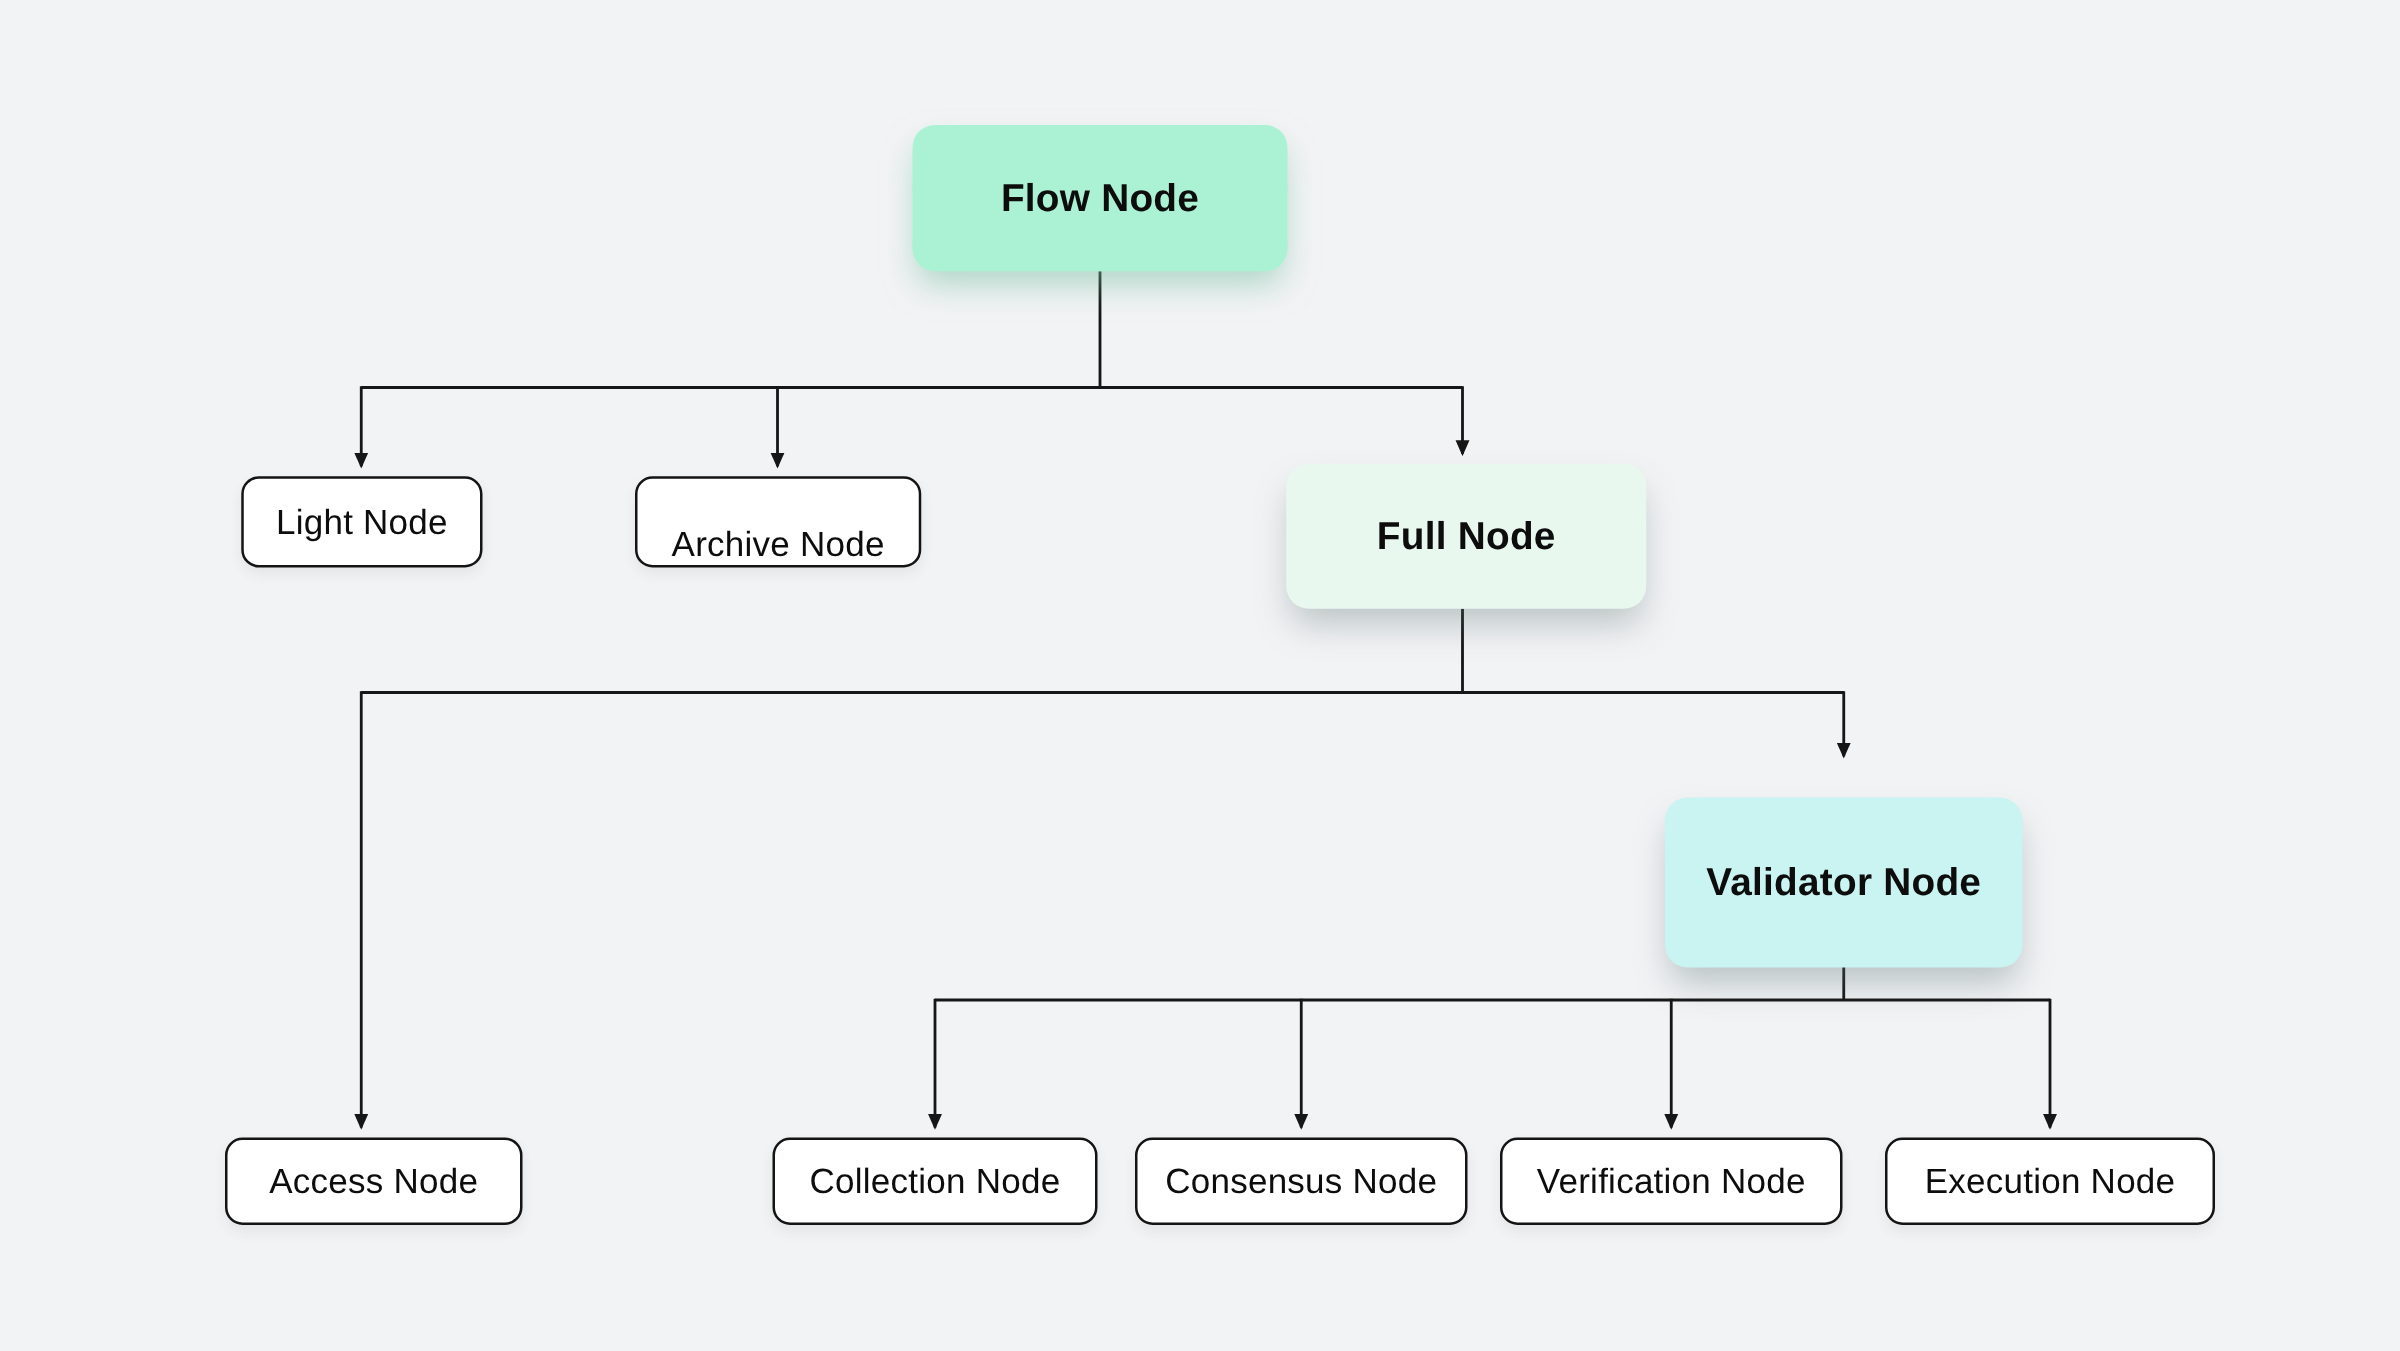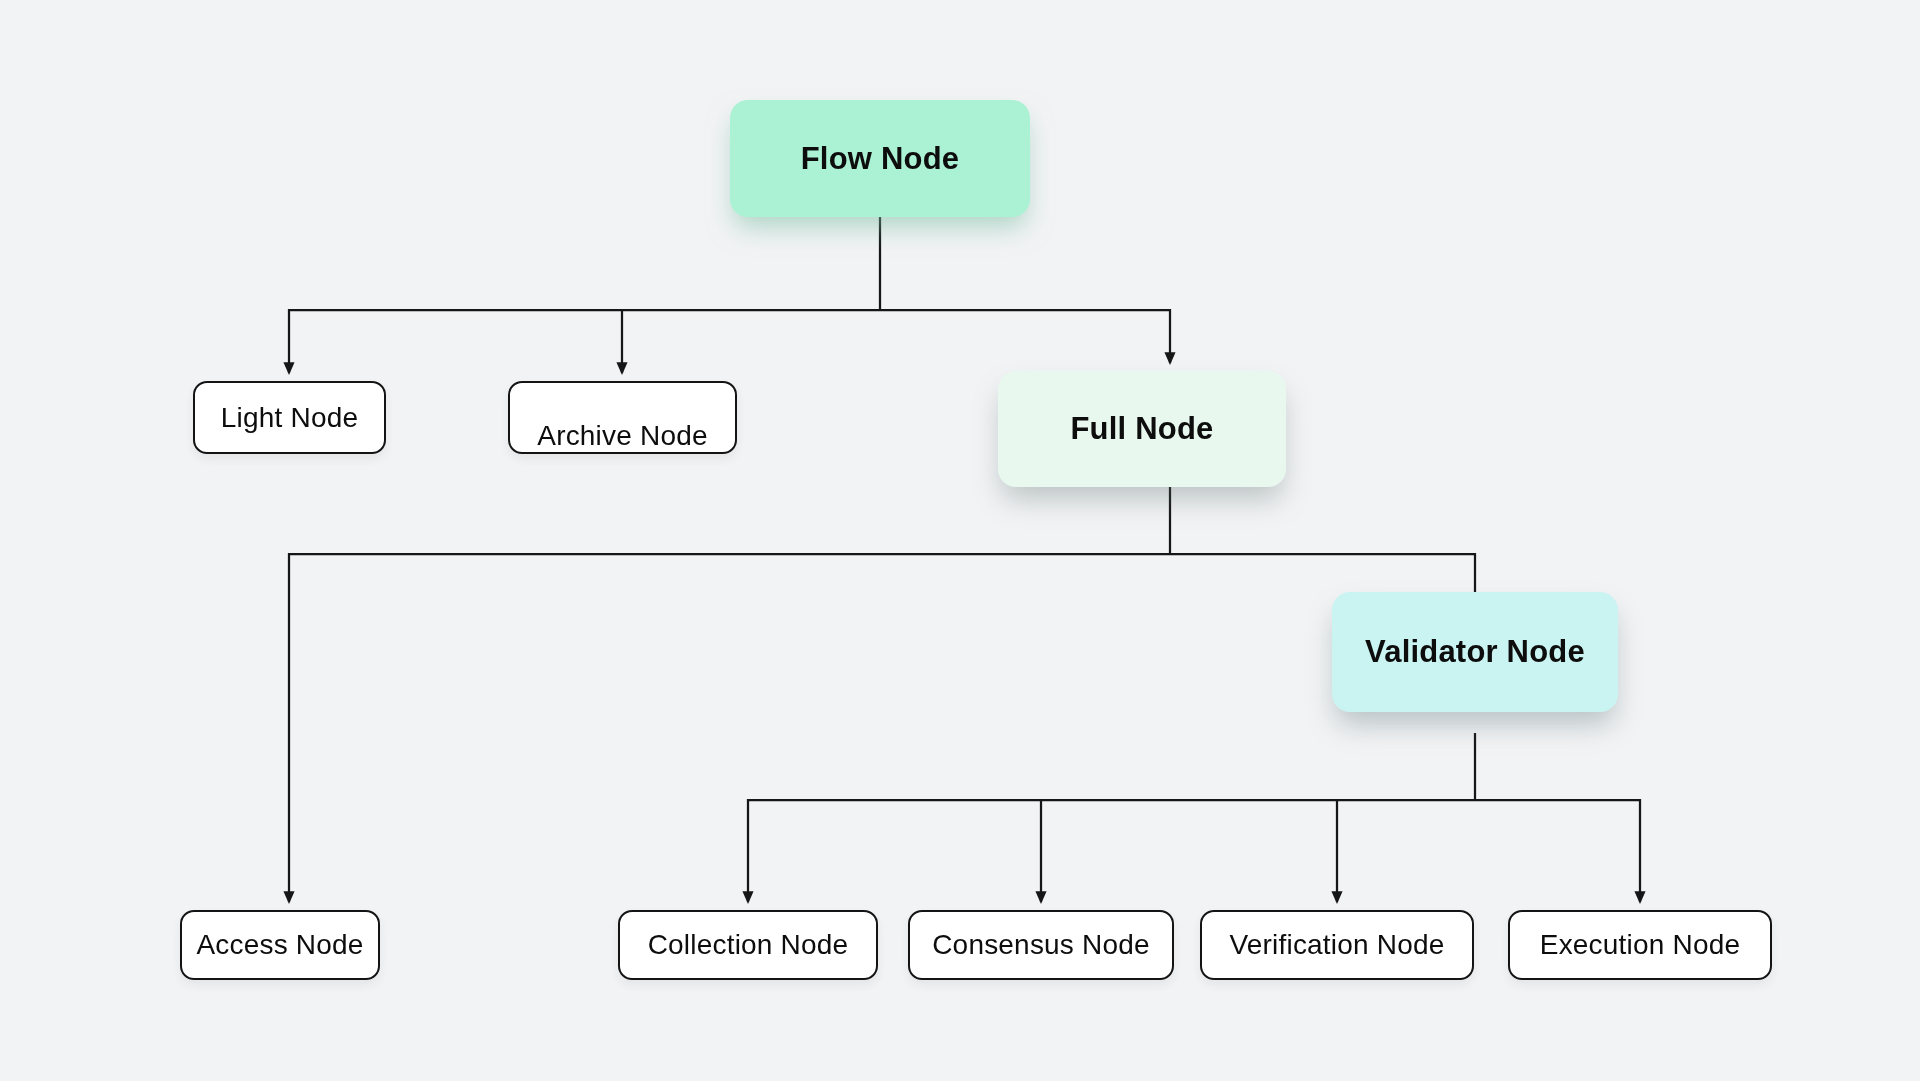--- a/index.html
+++ b/index.html
@@ -49,24 +49,24 @@
     border-radius: 14px;
     font-size: 28px;
     font-weight: 500;
     box-shadow: 0 5px 10px rgba(40, 50, 60, 0.07);
   }
   
   #n-flow       { left: 730px;  top: 100px; width: 300px; height: 117px;
                   box-shadow: 0 14px 26px -4px rgba(120, 190, 160, 0.55); }
   #n-light      { left: 193px;  top: 381px; width: 193px; height: 73px; }
   #n-archive    { left: 508px;  top: 381px; width: 229px; height: 73px; }
-  #n-full       { left: 998px; top: 371px; width: 288px; height: 116px;
+  #n-full       { left: 1029px; top: 371px; width: 288px; height: 116px;
                   box-shadow: 0 16px 28px -4px rgba(90, 110, 105, 0.35); }
-  #n-access     { left: 180px;  top: 910px; width: 200px; height: 70px; }
-  #n-validator  { left: 1332px; top: 592px; width: 286px; height: 120px;
+  #n-access     { left: 180px;  top: 910px; width: 238px; height: 70px; }
+  #n-validator  { left: 1332px; top: 638px; width: 286px; height: 136px;
                   box-shadow: 0 16px 28px -4px rgba(90, 115, 115, 0.38); }
   #n-collection   { left: 618px;  top: 910px; width: 260px; height: 70px; }
   #n-consensus    { left: 908px;  top: 910px; width: 266px; height: 70px; }
   #n-verification { left: 1200px; top: 910px; width: 274px; height: 70px; }
   #n-execution    { left: 1508px; top: 910px; width: 264px; height: 70px; align-items: center; }
 </style>
 </head>
 <body>
 
 <div class="canvas" style="background-color: rgb(242, 243, 245);">

